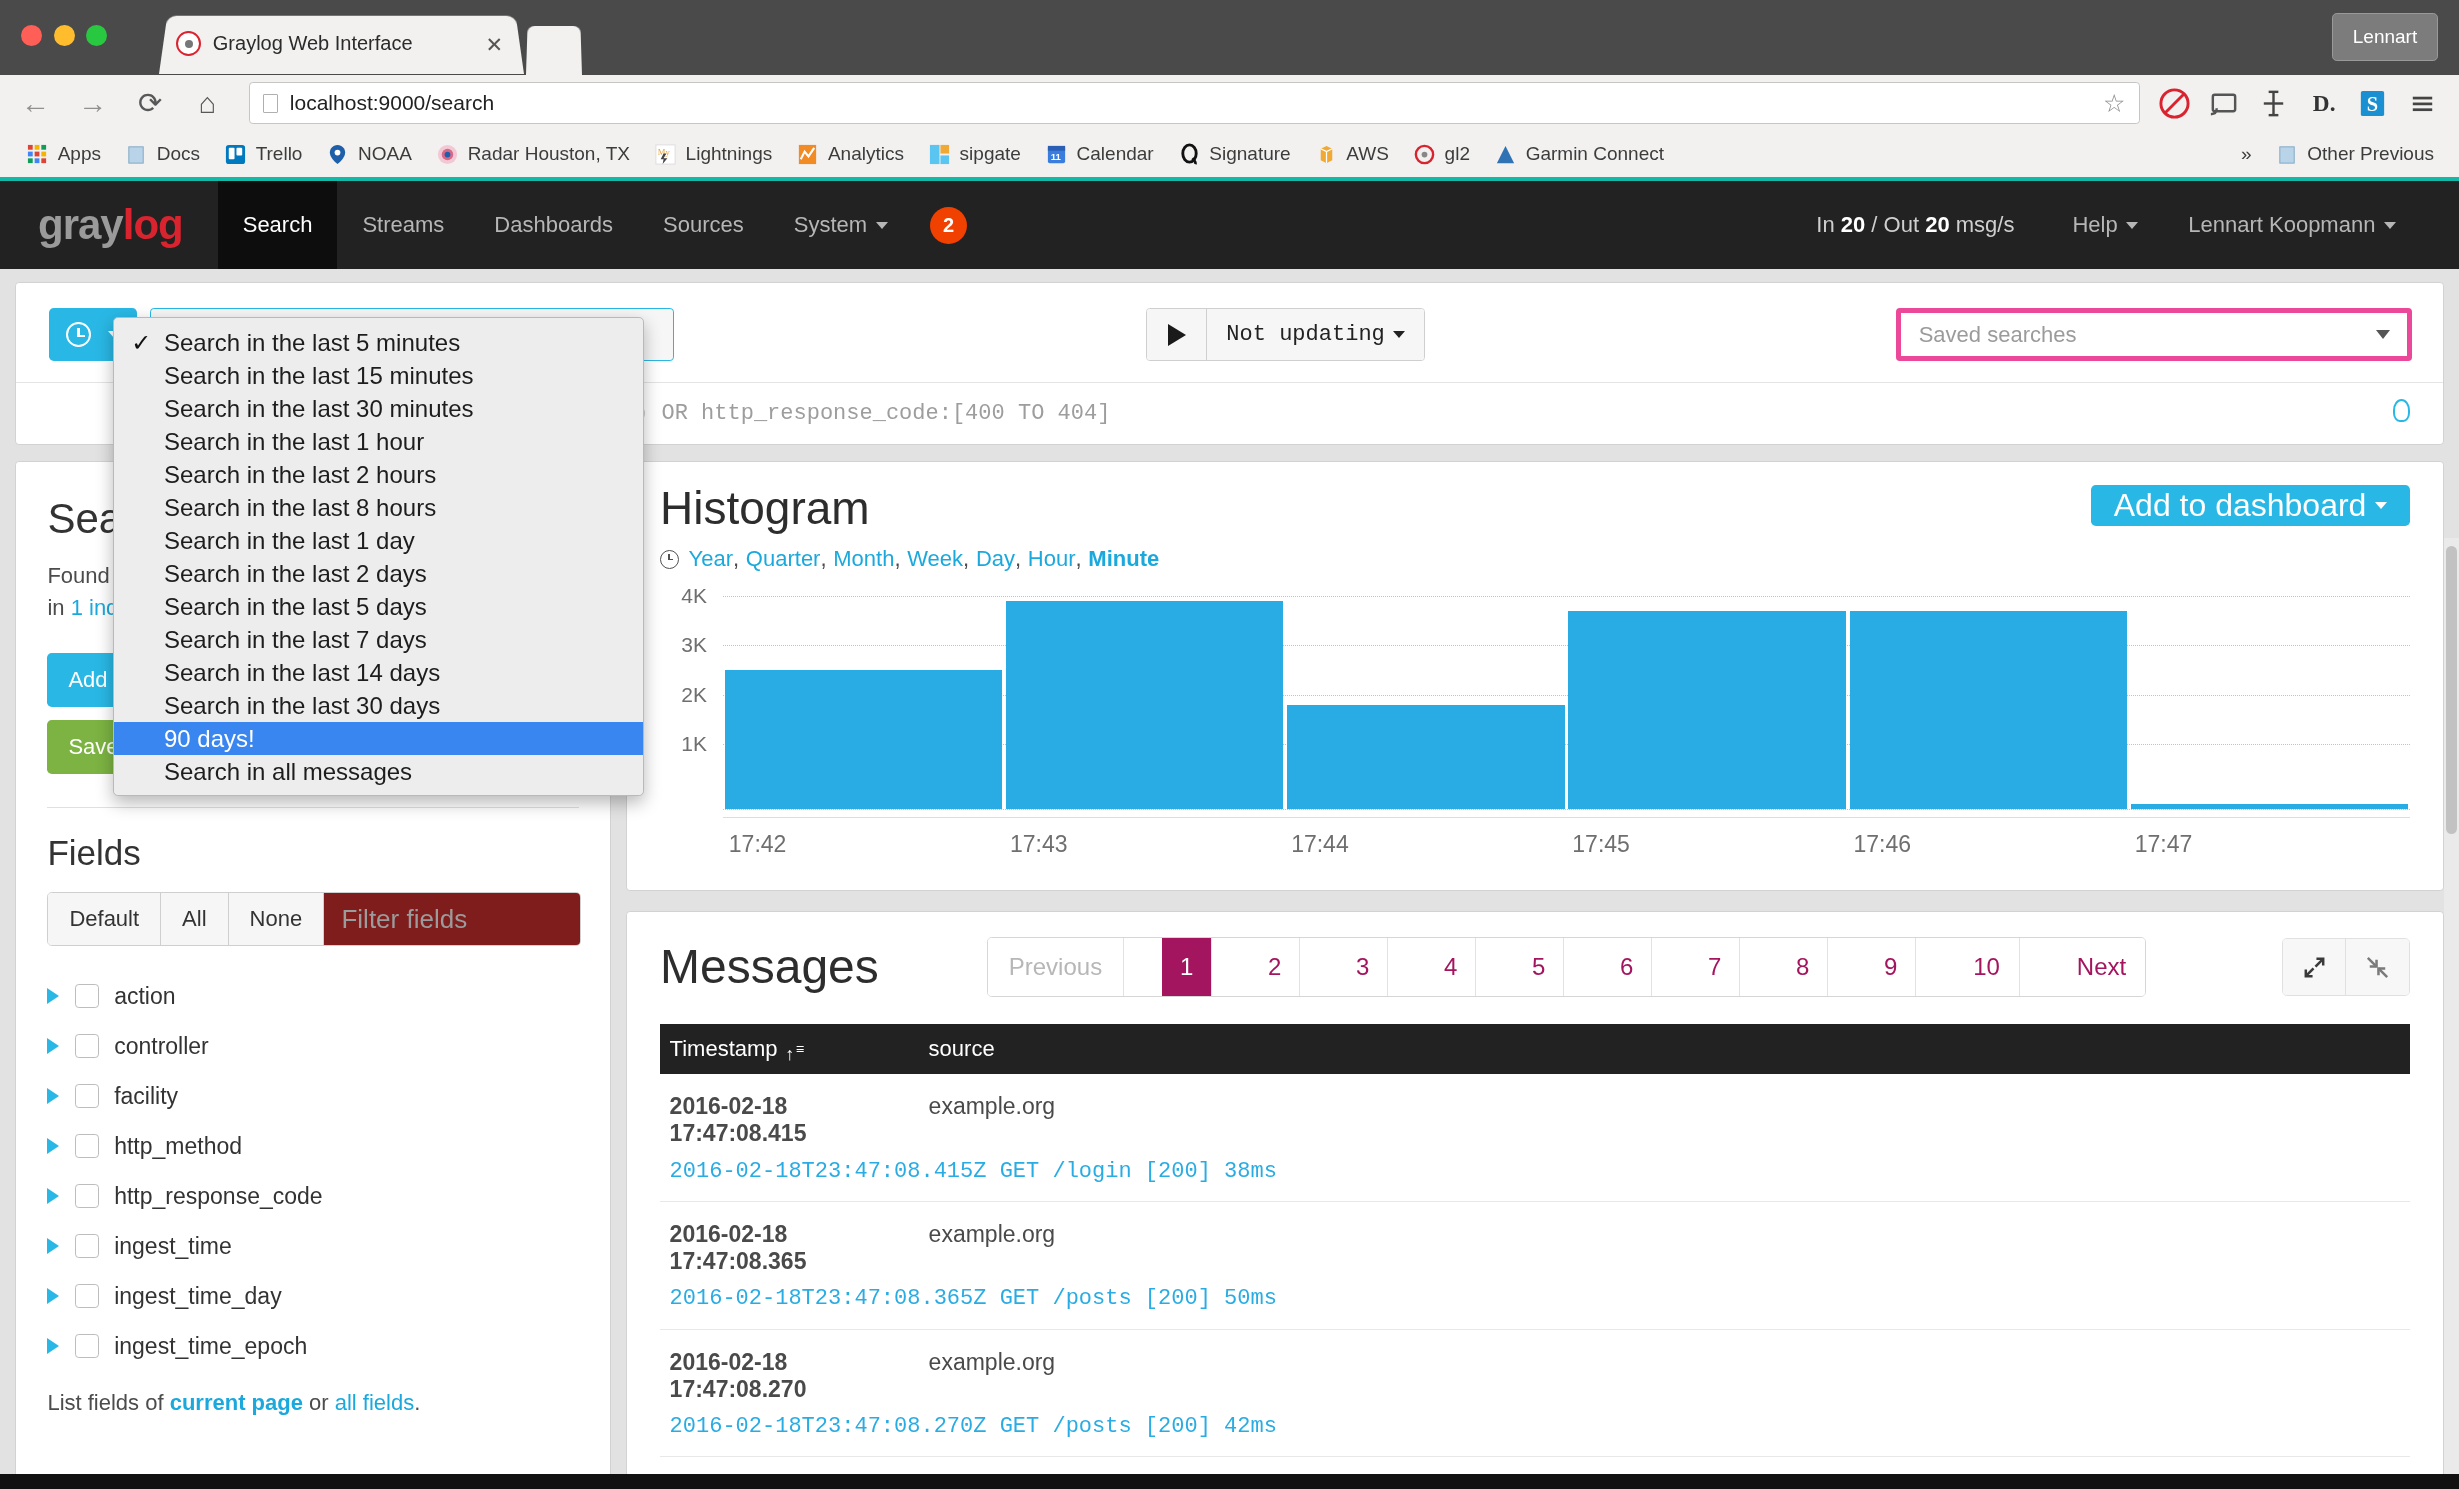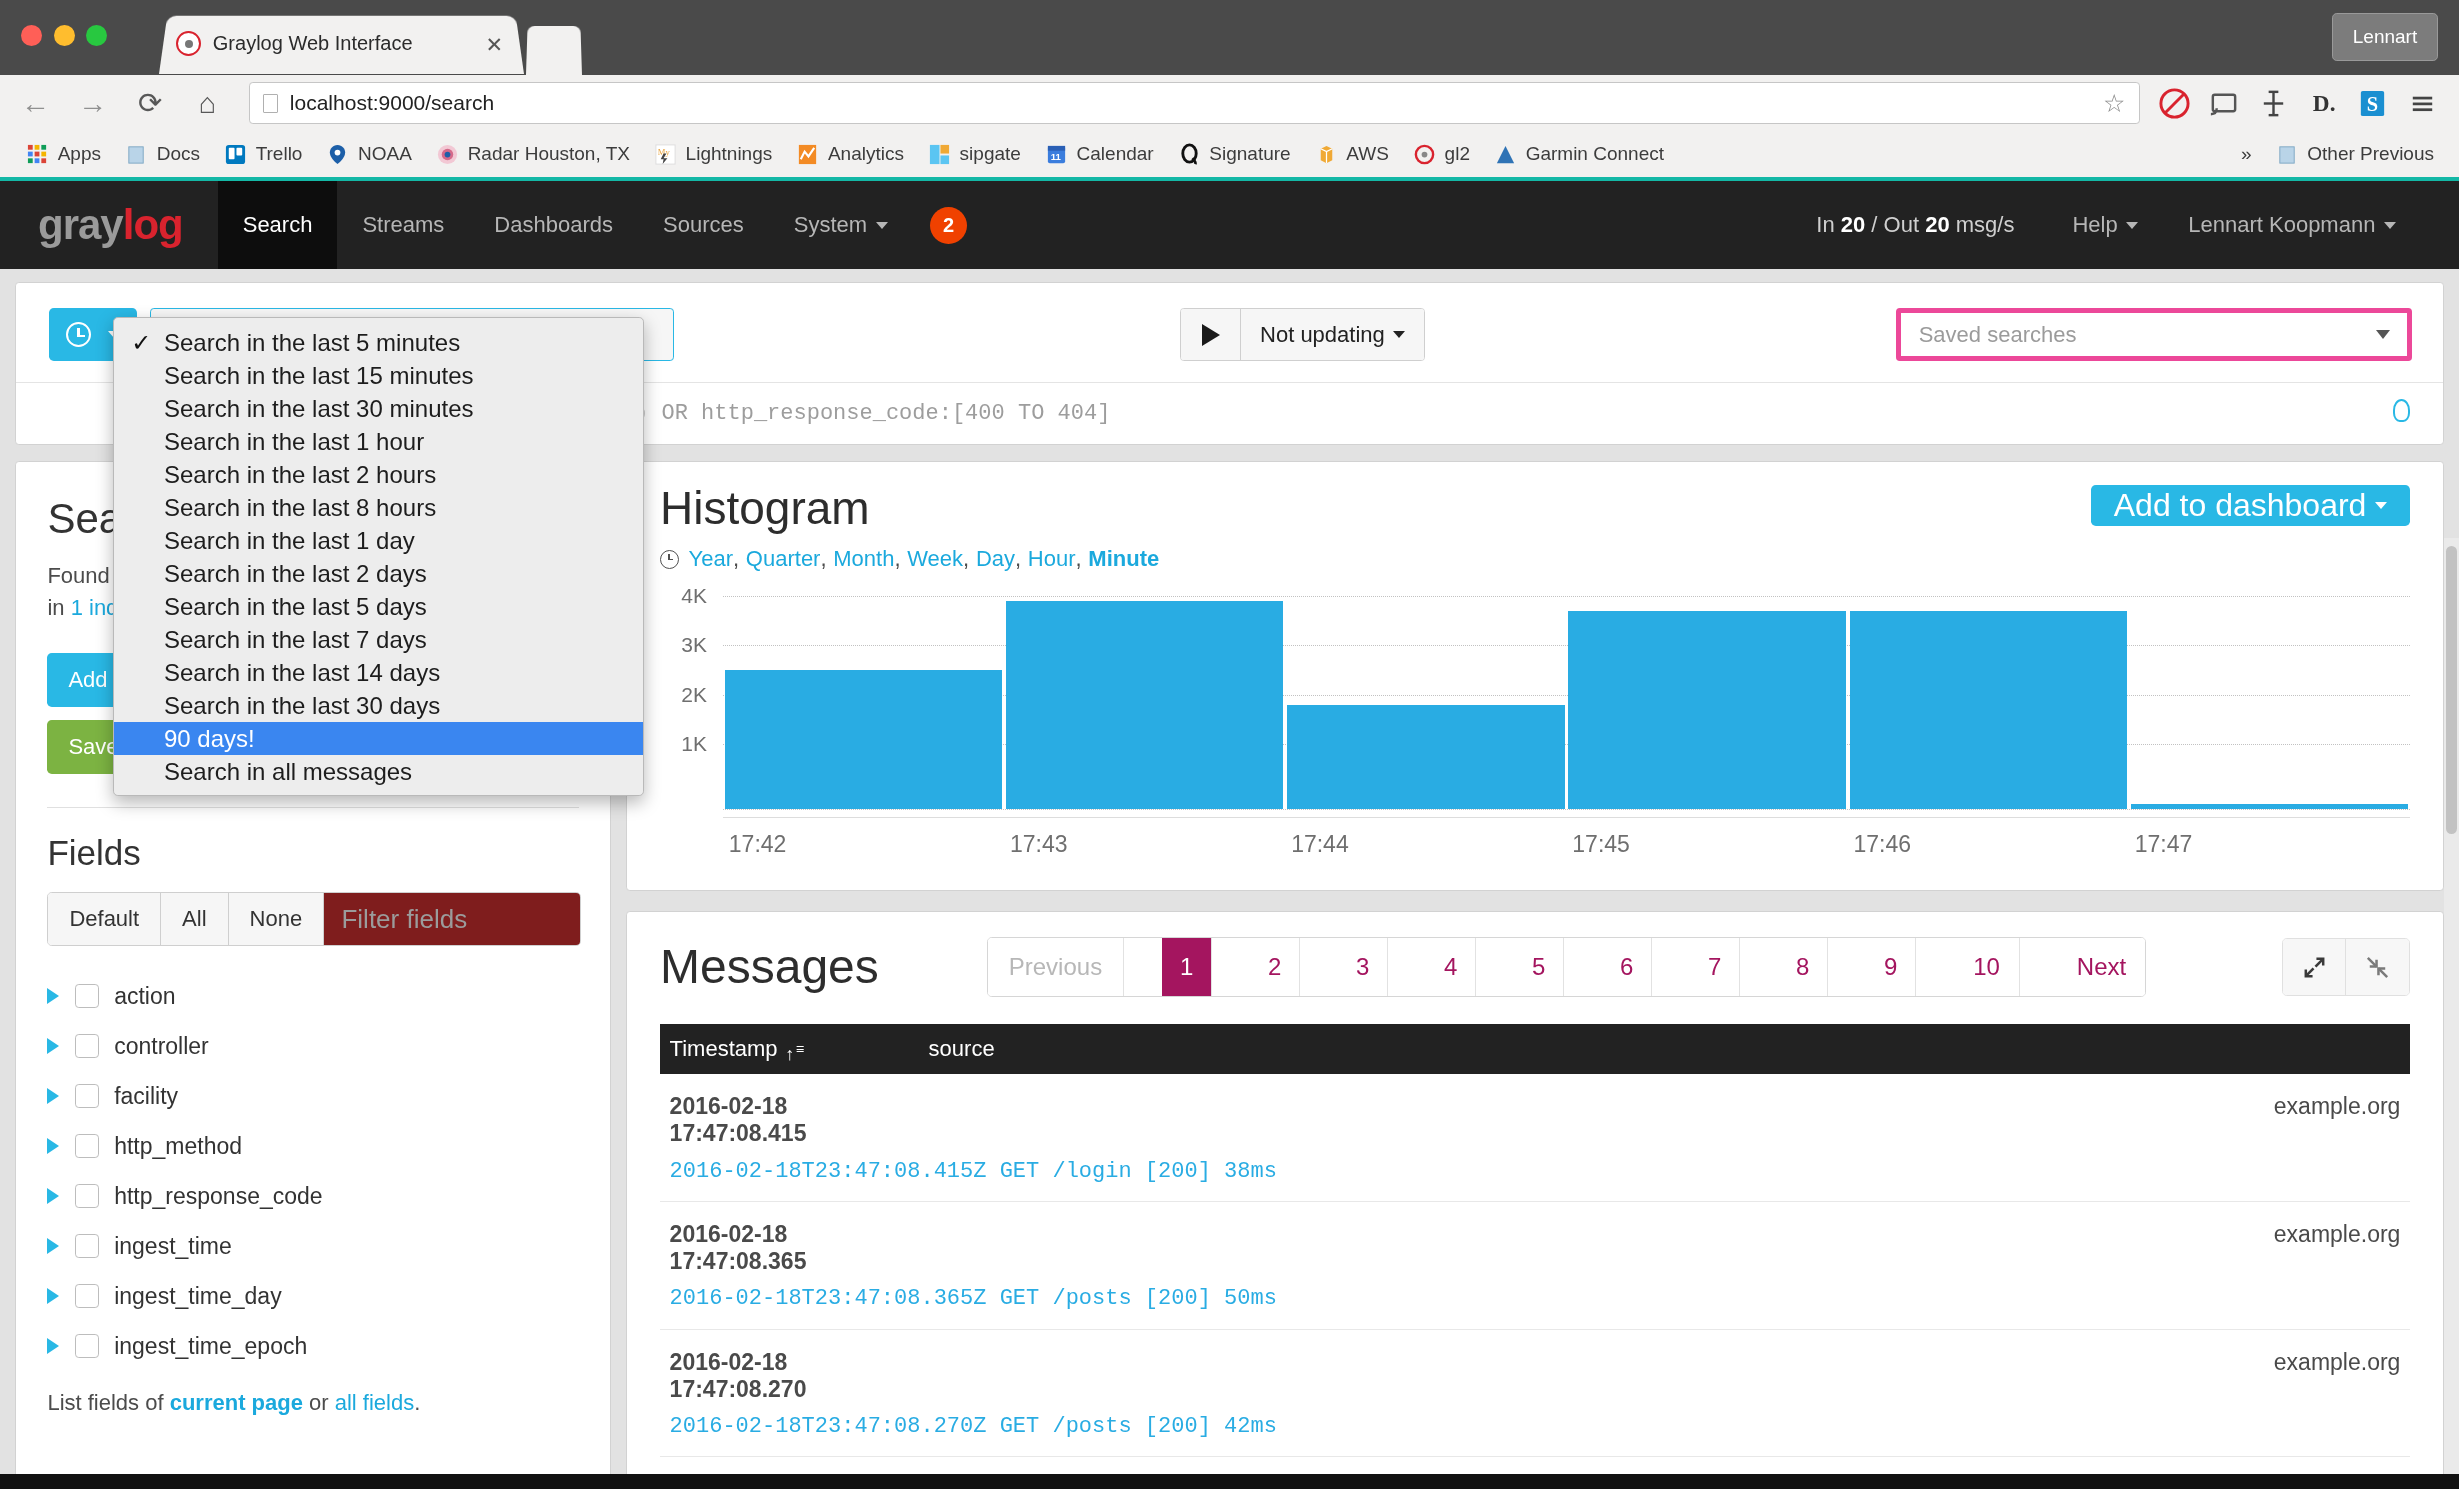--- a/index.html
+++ b/index.html
@@ -141,21 +141,21 @@
   }
   .clock-ico::before { content:""; position:absolute; left:9px; top:3.8px; width:2.4px; height:8.6px; background:#fff; }
   .clock-ico::after { content:""; position:absolute; left:10px; top:10.6px; width:6.7px; height:2.4px; background:#fff; }
   .timerange-select {
     position: absolute; left: 134px; top: 25px; width: 524px; height: 53px;
     background: #f6f6f6; border: 1px solid #29b8e5; border-radius: 3.8px;
   }
 
   .update-group {
     position: absolute; right: 1018px; top: 25px; height: 53px;
-    display: flex; border: 1px solid #cfcfcf; border-radius: 3.8px; overflow: hidden;
+    display: flex; border: 1px solid #cfcfcf; border-radius: 3.8px; overflow: hidden; font-family: Liberation Mono, monospace;
   }
   .ug-play { width: 60px; background: #f6f6f6; display: flex; align-items: center; justify-content: center; border-right: 1px solid #cfcfcf; cursor: pointer; }
   .ug-play i { width: 0; height: 0; border-left: 18px solid #1a1a1a; border-top: 11.5px solid transparent; border-bottom: 11.5px solid transparent; display:block; }
   .ug-label { background: #f6f6f6; display: flex; align-items: center; padding: 0 19px; font-size: 22px; color: #222; cursor: pointer; white-space: nowrap; }
   .saved-searches {
     position: absolute; right: 31px; top: 25px; width: 516px; height: 53px;
     background: #fff; border: 5px solid #ec4899; border-radius: 3.8px;
     display: flex; align-items: center; padding: 0 17.3px; cursor: pointer;
   }
   .ss-ph { font-size: 22px; color: #9b9b9b; }
@@ -264,21 +264,21 @@
   .mt:last-child { border-right: none; }
 
   .msg-table { margin-top: 27px; }
   .mt-head { background: #222; display: flex; height: 50px; align-items: center; }
   .mt-th { color: #fff; font-size: 22px; padding-left: 9.6px; display: flex; align-items: center; gap: 7.7px; }
   .mt-th.ts { width: 259px; }
   .sorticon { display:inline-block; width: 17.3px; height: 17.3px; position: relative; }
   .sorticon::before { content:"↑"; font-size: 18px; }
   .sorticon::after { content:"≡"; font-size: 14.4px; position: absolute; left: 10.6px; top: 1px; }
   .mt-row { border-bottom: 1px solid #e8e8e8; padding: 19px 9.6px 17.3px; }
-  .mt-line1 { display: flex; justify-content: space-between; }
+  .mt-line1 { display: flex; }
   .mt-ts { width: 259px; font-size: 23px; font-weight: bold; color: #4a4a4a; }
   .mt-src { font-size: 23px; color: #4a4a4a; }
   .mt-line2 { margin-top: 11.5px; font-family: "Liberation Mono", monospace; font-size: 22px; color: #29ace3; }
 
   .scrollbar-right { position: absolute; right: 0; top: 269px; width: 15.4px; height: 1220px; background: #eaeaea; }
   .scroll-thumb { position: absolute; right: 1.9px; top: 7.7px; width: 11.5px; height: 288px; background: #c2c2c2; border-radius: 5.8px; }
   .bottom-bar { position: absolute; left: 0; bottom: 0; width: 2459px; height: 15.4px; background: #111; }
 </style>
 </head>
 <body>

